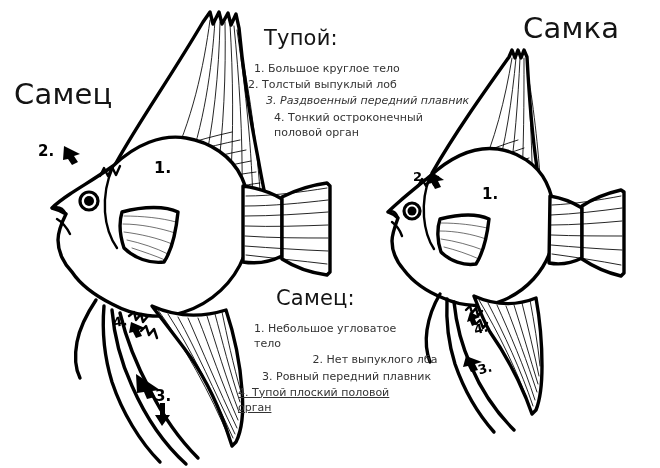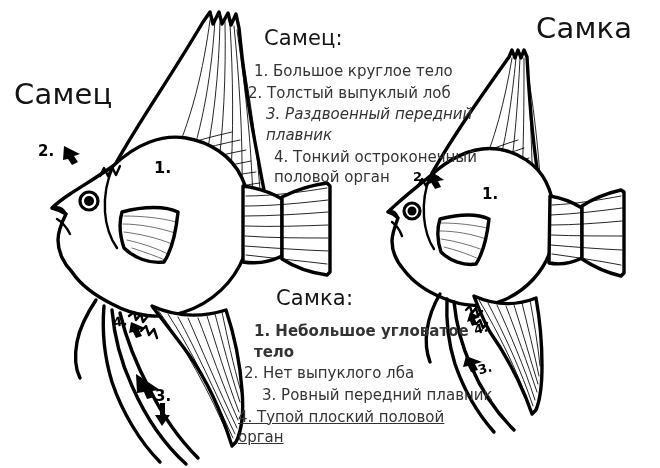--- a/index.html
+++ b/index.html
@@ -34,36 +34,36 @@
     position: absolute;
     font-family: "DejaVu Sans", "Liberation Sans", sans-serif;
     font-size: 29px;
     font-weight: 400;
     color: #141414;
     letter-spacing: 0.2px;
     white-space: nowrap;
     line-height: 1;
   }
   #label-male-corner { left: 14px; top: 80px; text-align: center; }
-  #label-female-corner { left: 536px; top: 14px; }
+  #label-female-corner { left: 523px; top: 14px; }
 
   .panel { position: absolute; }
   .panel-heading {
     font-size: 21px;
     font-weight: 400;
     color: #141414;
     letter-spacing: 0.2px;
     line-height: 1;
     white-space: nowrap;
   }
   .panel-list {
     list-style: none;
     margin: 0;
     padding: 0;
-    font-size: 15px;
+    font-size: 11px;
     color: #333333;
     line-height: 1.38;
   }
   .panel-list li {
     white-space: pre-line;
     margin-bottom: 1px;
   }
 
   
   #panel-male { left: 248px; top: 28px; width: 262px; }
@@ -71,22 +71,22 @@
   #panel-male .panel-list { margin-top: 12px; }
   #panel-male .panel-list li:nth-child(1) { margin-left: 6px; }
   #panel-male .panel-list li:nth-child(2) { margin-left: 0; }
   #panel-male .panel-list li:nth-child(3) { margin-left: 18px; font-style: italic; }
   #panel-male .panel-list li:nth-child(4) { margin-left: 26px; }
 
   
   #panel-female { left: 238px; top: 288px; width: 268px; }
   #panel-female .panel-heading { margin-left: 38px; }
   #panel-female .panel-list { margin-top: 12px; }
-  #panel-female .panel-list li:nth-child(1) { margin-left: 16px; font-weight: bold; }
-  #panel-female .panel-list li:nth-child(2) { margin-left: 6px; }
+  #panel-female .panel-list li:nth-child(1) { margin-left: 16px; }
+  #panel-female .panel-list li:nth-child(2) { margin-left: 6px; text-align: center; }
   #panel-female .panel-list li:nth-child(3) { margin-left: 0px; padding-left: 24px; }
   #panel-female .panel-list li:nth-child(4) { margin-left: 0px; text-decoration: underline; }
 
   
   .callout {
     position: absolute;
     font-family: "DejaVu Sans", "Liberation Sans", sans-serif;
     font-weight: bold;
     color: #000000;
     line-height: 1;
@@ -324,32 +324,32 @@
 
       <path class="arrow" d="M466,356 L482,362 L475,364 L478,370 L471,372 L468,366 L463,367 Z"></path>
     </g>
   </svg>
 
   <div class="big-label" id="label-male-corner">Самец</div>
 
   <div class="big-label" id="label-female-corner">Самка</div>
 
   <div class="panel" id="panel-male">
-    <div class="panel-heading">Самец:</div>
+    <div class="panel-heading">Тупой:</div>
     <ul class="panel-list">
       <li>1. Большое круглое тело</li>
       <li>2. Толстый выпуклый лоб</li>
       <li>3. Раздвоенный передний плавник</li>
       <li>4. Тонкий остроконечный
 половой орган</li>
     </ul>
   </div>
 
   <div class="panel" id="panel-female">
-    <div class="panel-heading">Самка:</div>
+    <div class="panel-heading">Самец:</div>
     <ul class="panel-list">
       <li>1. Небольшое угловатое
 тело</li>
       <li>2. Нет выпуклого лба</li>
       <li>3. Ровный передний плавник</li>
       <li>4. Тупой плоский половой
 орган</li>
     </ul>
   </div>
 

